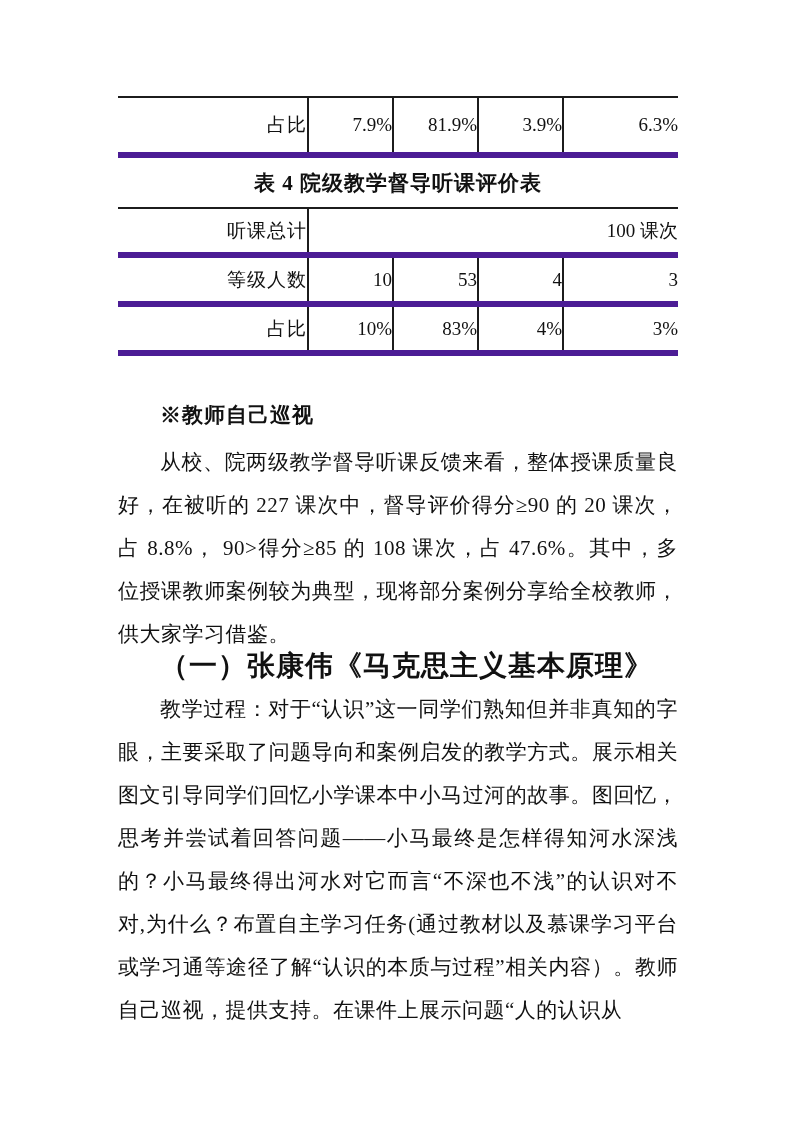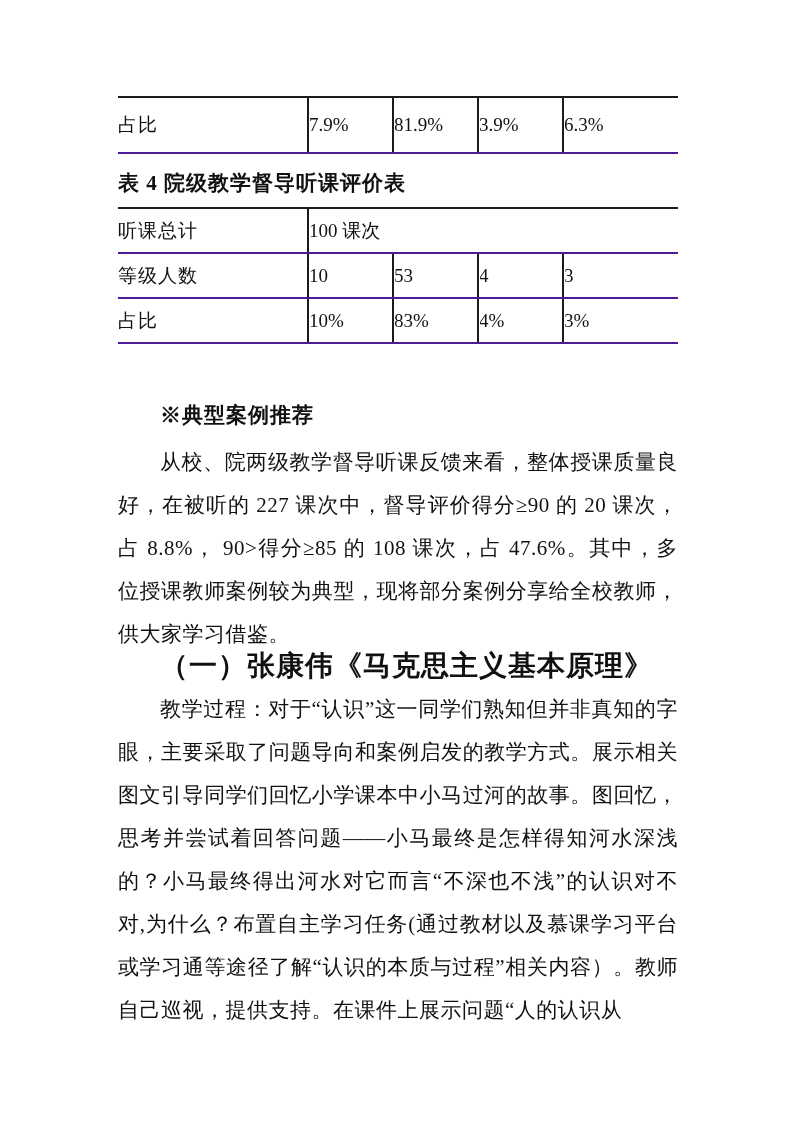--- a/index.html
+++ b/index.html
@@ -20,22 +20,22 @@
   
   .doc-table {
     position: absolute;
     left: 118px;
     width: 560px;
     border-collapse: collapse;
     table-layout: fixed;
   }
   .doc-table td {
     border-top: 2px solid #1c1c1c;
-    border-bottom: 2px solid #4c1d95;
-    text-align: left;
+    border-bottom: 6px solid #4c1d95;
+    text-align: right;
     vertical-align: middle;
     font-size: 19px;
     padding: 0;
     overflow: hidden;
   }
   .doc-table td + td {
     border-left: 2px solid #1c1c1c;
   }
   .top-table { top: 96px; }
   .top-table td { height: 54px; }
@@ -49,20 +49,21 @@
     font-family: "Liberation Serif", serif;
     border-radius: 20px;
   }
   
   .table-title {
     position: absolute;
     left: 118px;
     top: 168px;
     width: 560px;
     margin: 0;
+    text-align: center;
     font-size: 21px;
     font-weight: bold;
     line-height: 30px;
     letter-spacing: 1px;
   }
   .section-heading {
     position: absolute;
     left: 118px;
     top: 394px;
     width: 560px;
@@ -151,21 +152,21 @@
     <tr>
       <td class="cell-label">占比</td>
       <td class="cell-num">10%</td>
       <td class="cell-num">83%</td>
       <td class="cell-num">4%</td>
       <td class="cell-num">3%</td>
     </tr>
   </tbody>
     </table>
 
-  <p class="section-heading">※典型案例推荐</p>
+  <p class="section-heading">※教师自己巡视</p>
 
   <p class="body-para para-1">从校、院两级教学督导听课反馈来看，整体授课质量良好，在被听的 227 课次中，督导评价得分≥90 的 20 课次，占 8.8%， 90&gt;得分≥85 的 108 课次，占 47.6%。其中，多位授课教师案例较为典型，现将部分案例分享给全校教师，供大家学习借鉴。</p>
 
   <p class="case-heading">（一）张康伟《马克思主义基本原理》</p>
 
   <p class="body-para para-2">教学过程：对于“认识”这一同学们熟知但并非真知的字眼，主要采取了问题导向和案例启发的教学方式。展示相关图文引导同学们回忆小学课本中小马过河的故事。图回忆，思考并尝试着回答问题——小马最终是怎样得知河水深浅的？小马最终得出河水对它而言“不深也不浅”的认识对不对,为什么？布置自主学习任务(通过教材以及慕课学习平台或学习通等途径了解“认识的本质与过程”相关内容）。教师自己巡视，提供支持。在课件上展示问题“人的认识从</p>
 
 </div>
 
 </body></html>

